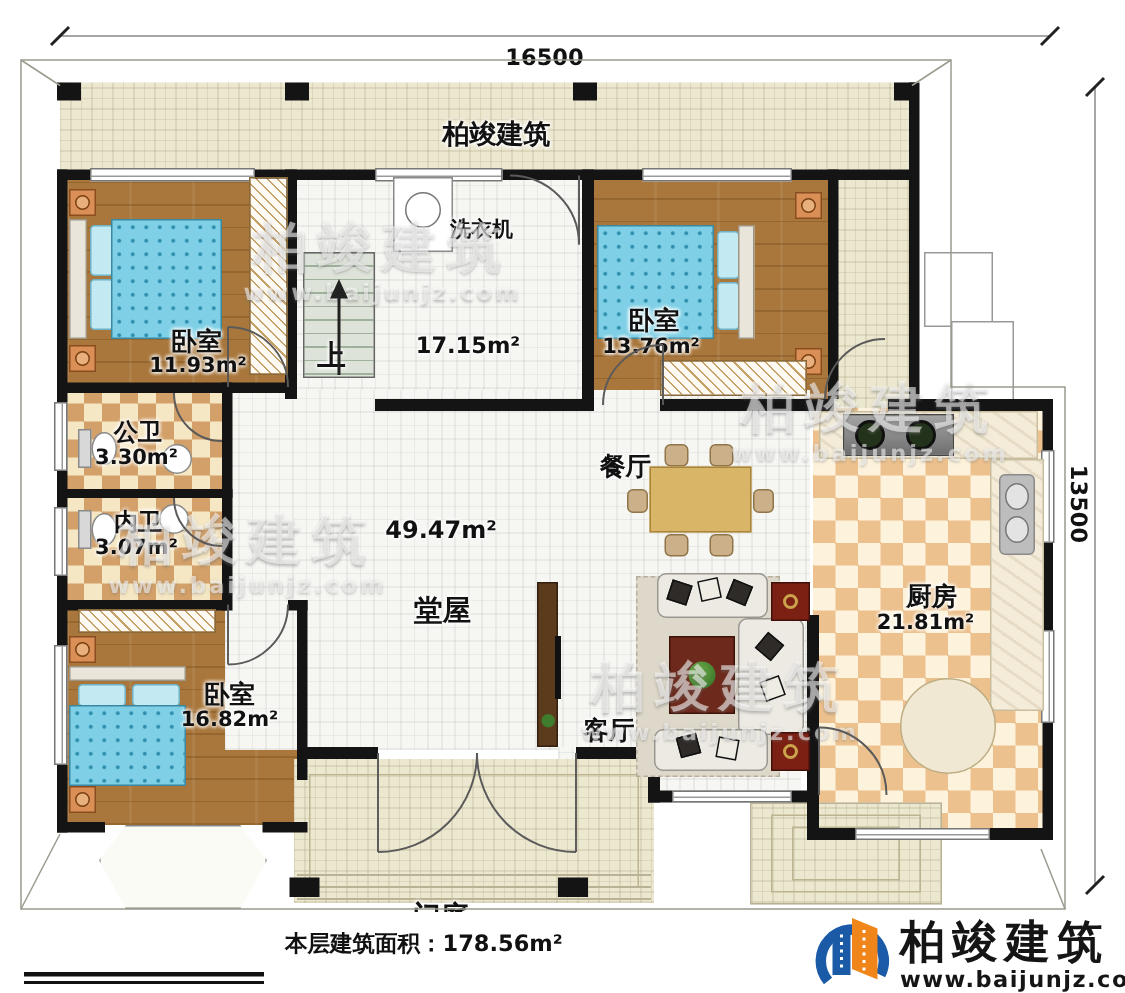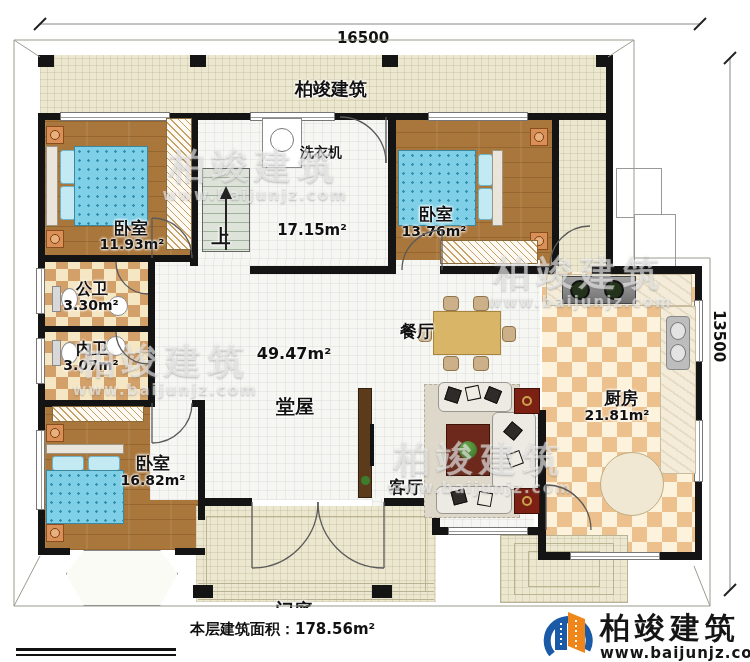--- a/index.html
+++ b/index.html
@@ -199,21 +199,21 @@
   <div class="label" style="left:312px;top:230px;font-size:15px;">17.15m²</div>
   <div class="label" style="left:221px;top:237px;font-size:19px;">上</div>
   <div class="label" style="left:436px;top:214px;font-size:17px;">卧室</div>
   <div class="label" style="left:434px;top:231px;font-size:14px;">13.76m²</div>
   <div class="label" style="left:92px;top:289px;font-size:16px;">公卫</div>
   <div class="label" style="left:91px;top:305px;font-size:14px;">3.30m²</div>
   <div class="label" style="left:92px;top:349px;font-size:16px;">内卫</div>
   <div class="label" style="left:91px;top:365px;font-size:14px;">3.07m²</div>
   <div class="label" style="left:294px;top:353px;font-size:16px;">49.47m²</div>
   <div class="label" style="left:295px;top:407px;font-size:19px;">堂屋</div>
-  <div class="label" style="left:417px;top:311px;font-size:17px;margin-top:20px;">餐厅</div>
+  <div class="label" style="left:417px;top:311px;font-size:17px;">餐厅</div>
   <div class="label" style="left:621px;top:398px;font-size:17px;">厨房</div>
   <div class="label" style="left:617px;top:415px;font-size:14px;">21.81m²</div>
   <div class="label" style="left:406px;top:487px;font-size:17px;">客厅</div>
   <div class="label" style="left:153px;top:463px;font-size:17px;">卧室</div>
   <div class="label" style="left:153px;top:480px;font-size:14px;">16.82m²</div>
   <div class="label" style="left:294px;top:567px;font-size:19px;margin-top:44px;">门庭</div>
 
   <div class="dim" style="left:363px;top:38px;">16500</div>
   <div class="dim" style="left:719px;top:336px;transform:translate(-50%,-50%) rotate(90deg);">13500</div>
 

